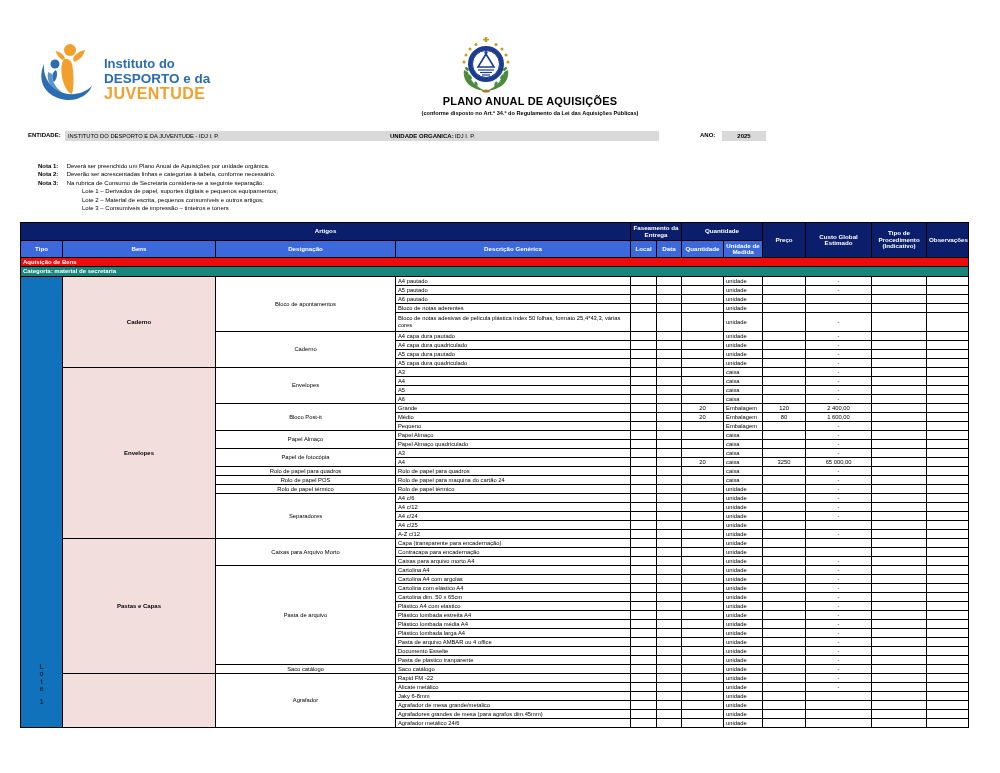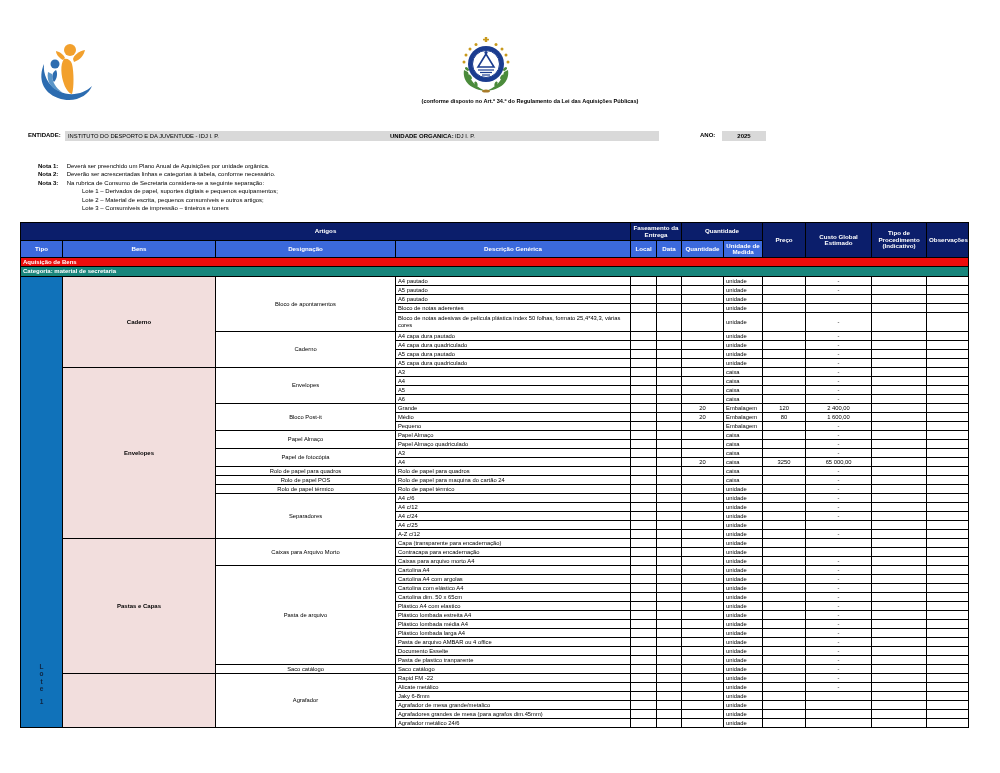--- a/index.html
+++ b/index.html
@@ -69,20 +69,25 @@
   <svg width="64" height="62" viewBox="0 0 64 62">
     <path d="M10,22 C4,36 8,50 24,56 C40,62 54,54 58,44 C50,52 36,55 25,49 C13,43 9,32 10,22 Z" fill="#2c6cb0"></path>
     <path d="M14,30 C12,40 18,48 28,50 C22,46 18,40 18,32 Z" fill="#5a95c8"></path>
     <circle cx="21" cy="22" r="4.5" fill="#2c6cb0"></circle>
     <path d="M22,28 C18,30 17,36 20,40 C23,37 24,31 22,28 Z" fill="#2c6cb0"></path>
     <circle cx="36" cy="8" r="6" fill="#f2a02d"></circle>
     <path d="M30,17 C26,22 27,34 30,42 C32,48 36,52 38,52 C40,46 40,30 38,22 C37,18 33,16 30,17 Z" fill="#f2a02d"></path>
     <path d="M29,18 C25,16 22,12 22,9 C26,10 30,13 31,16 Z" fill="#f2a02d"></path>
     <path d="M40,20 C46,18 50,13 51,8 C45,9 40,13 39,17 Z" fill="#f2a02d"></path>
   </svg>
+  <div class="logo-text">
+    <div class="logo-l1">Instituto do</div>
+    <div class="logo-l2">DESPORTO e da</div>
+    <div class="logo-l3">JUVENTUDE</div>
+  </div>
 </div>
 
 <div class="emblem-wrap">
   <svg width="64" height="58" viewBox="0 0 64 58">
     <path d="M10,34 C8,46 18,54 32,55 C24,52 16,46 14,36 Z" fill="#4b8b3b"></path>
     <path d="M54,34 C56,46 46,54 32,55 C40,52 48,46 50,36 Z" fill="#4b8b3b"></path>
     <ellipse cx="13" cy="33" rx="2.4" ry="1.4" fill="#4b8b3b" transform="rotate(40 13 33)"></ellipse>
     <ellipse cx="16" cy="41" rx="2.6" ry="1.5" fill="#4b8b3b" transform="rotate(55 16 41)"></ellipse>
     <ellipse cx="22" cy="48" rx="2.6" ry="1.5" fill="#4b8b3b" transform="rotate(70 22 48)"></ellipse>
     <ellipse cx="51" cy="33" rx="2.4" ry="1.4" fill="#4b8b3b" transform="rotate(-40 51 33)"></ellipse>
@@ -104,20 +109,21 @@
     <circle cx="48" cy="13" r="1.5" fill="#c8991c"></circle>
     <circle cx="52" cy="19" r="1.5" fill="#c8991c"></circle>
     <circle cx="54" cy="26" r="1.5" fill="#c8991c"></circle>
     <rect x="30.8" y="1" width="2.4" height="5" fill="#c8991c"></rect>
     <rect x="29" y="2.8" width="6" height="1.6" fill="#c8991c"></rect>
     <ellipse cx="32" cy="55" rx="4" ry="1.6" fill="#a87b2a"></ellipse>
   </svg>
 </div>
 
 <div class="title-block">
+  <div class="main-title">PLANO ANUAL DE AQUISIÇÕES</div>
   <div class="sub-title">(conforme disposto no Art.º 34.º do Regulamento da Lei das Aquisições Públicas)</div>
 </div>
 
 <div class="entity-row">
   <span class="e-label">ENTIDADE:</span>
   <div class="e-bar">
     <span class="e-value">INSTITUTO DO DESPORTO E DA JUVENTUDE - IDJ I. P.</span>
     <span class="e-org-label">UNIDADE ORGANICA:</span>
     <span class="e-org-value">IDJ I. P.</span>
   </div>

